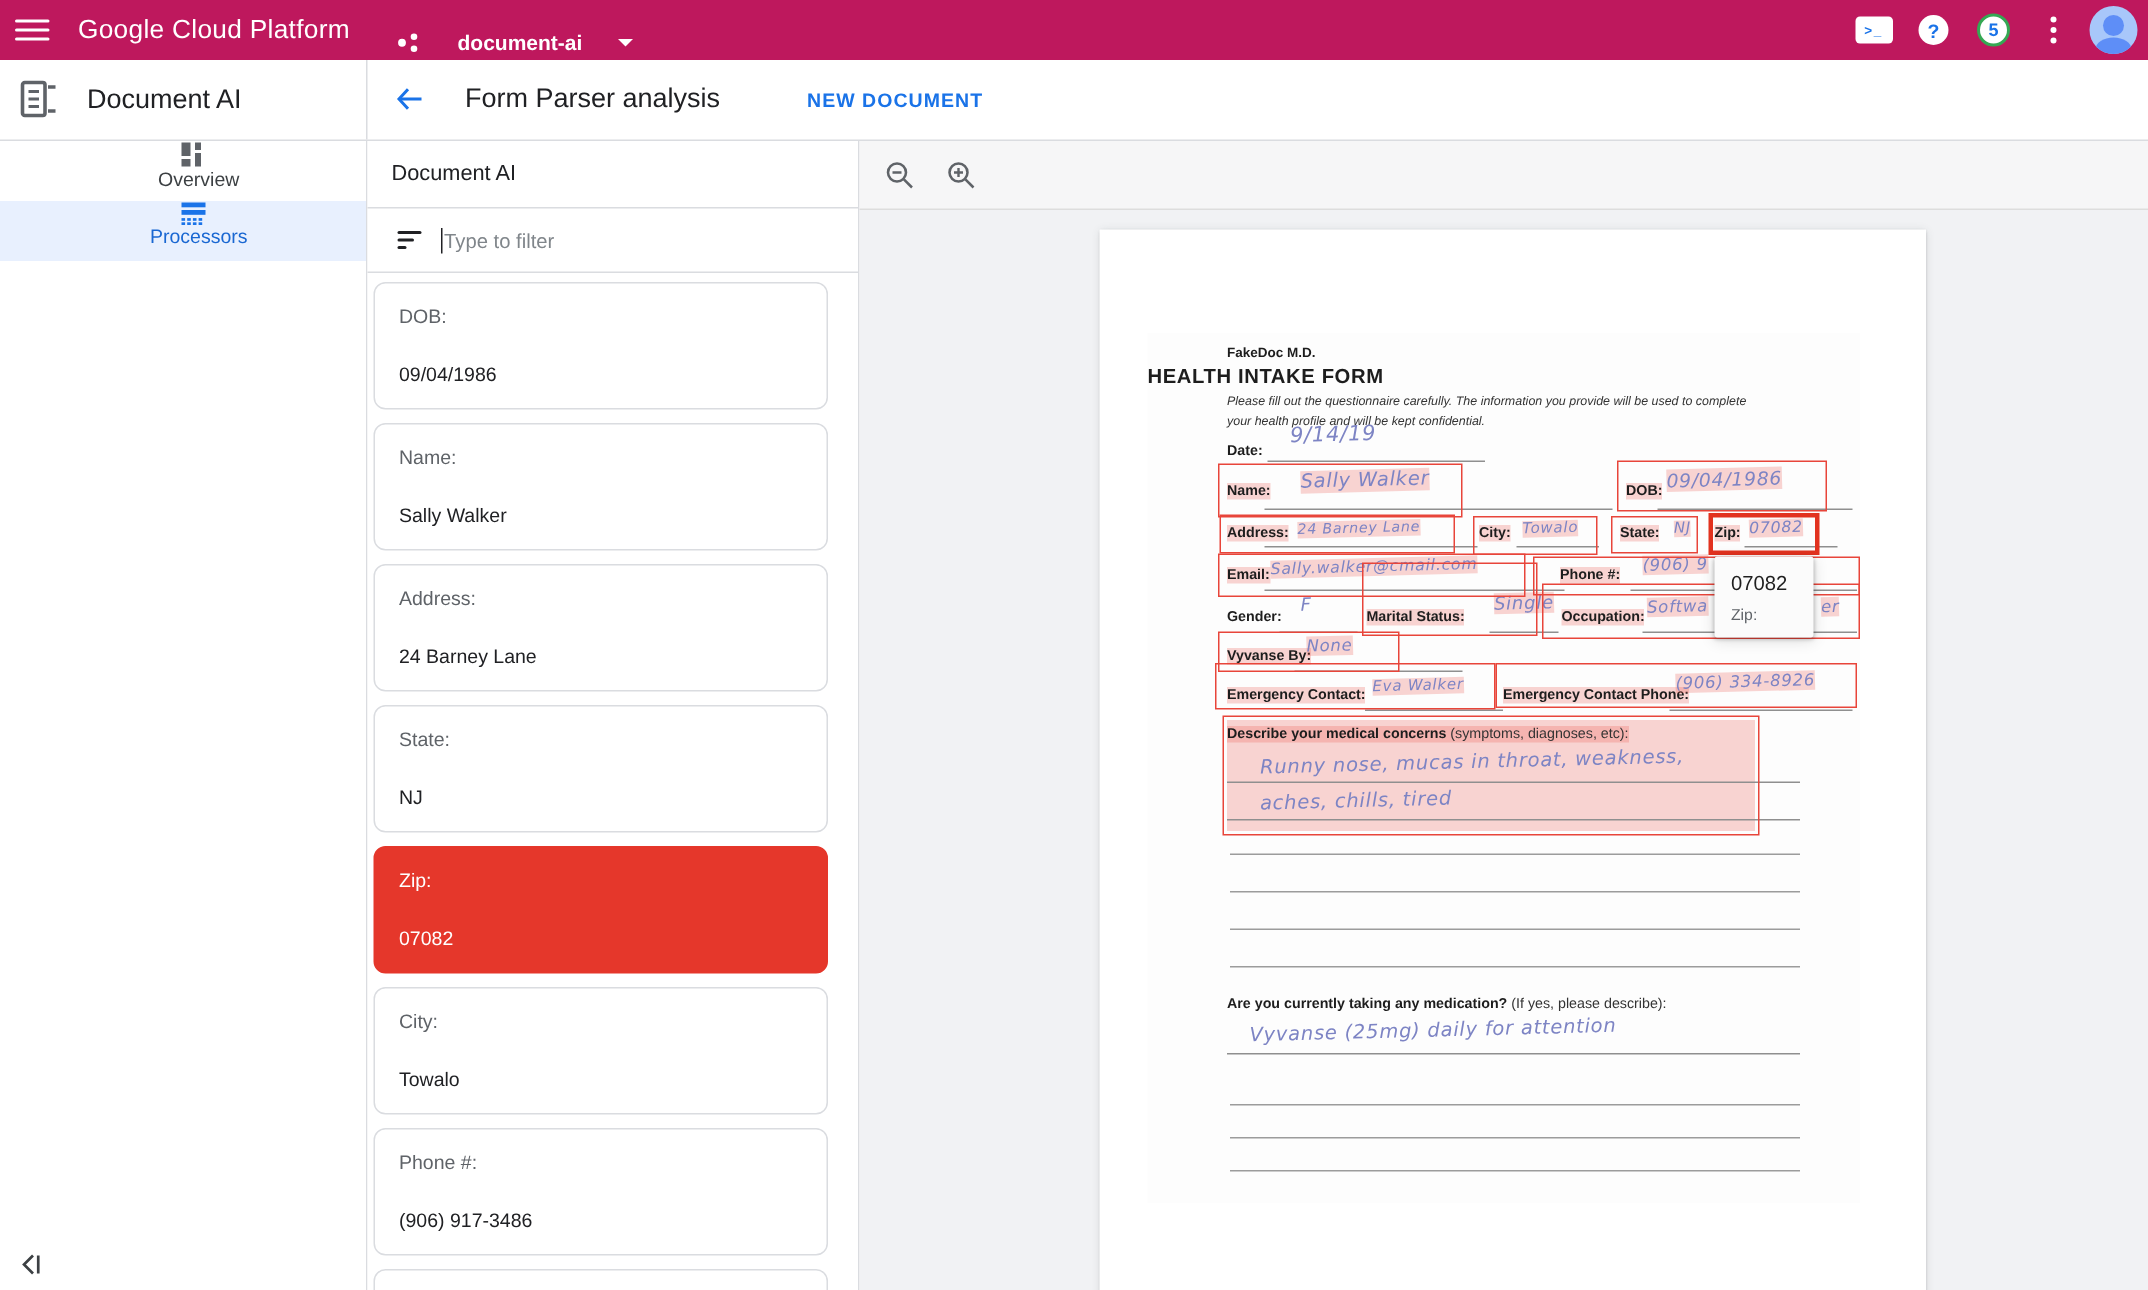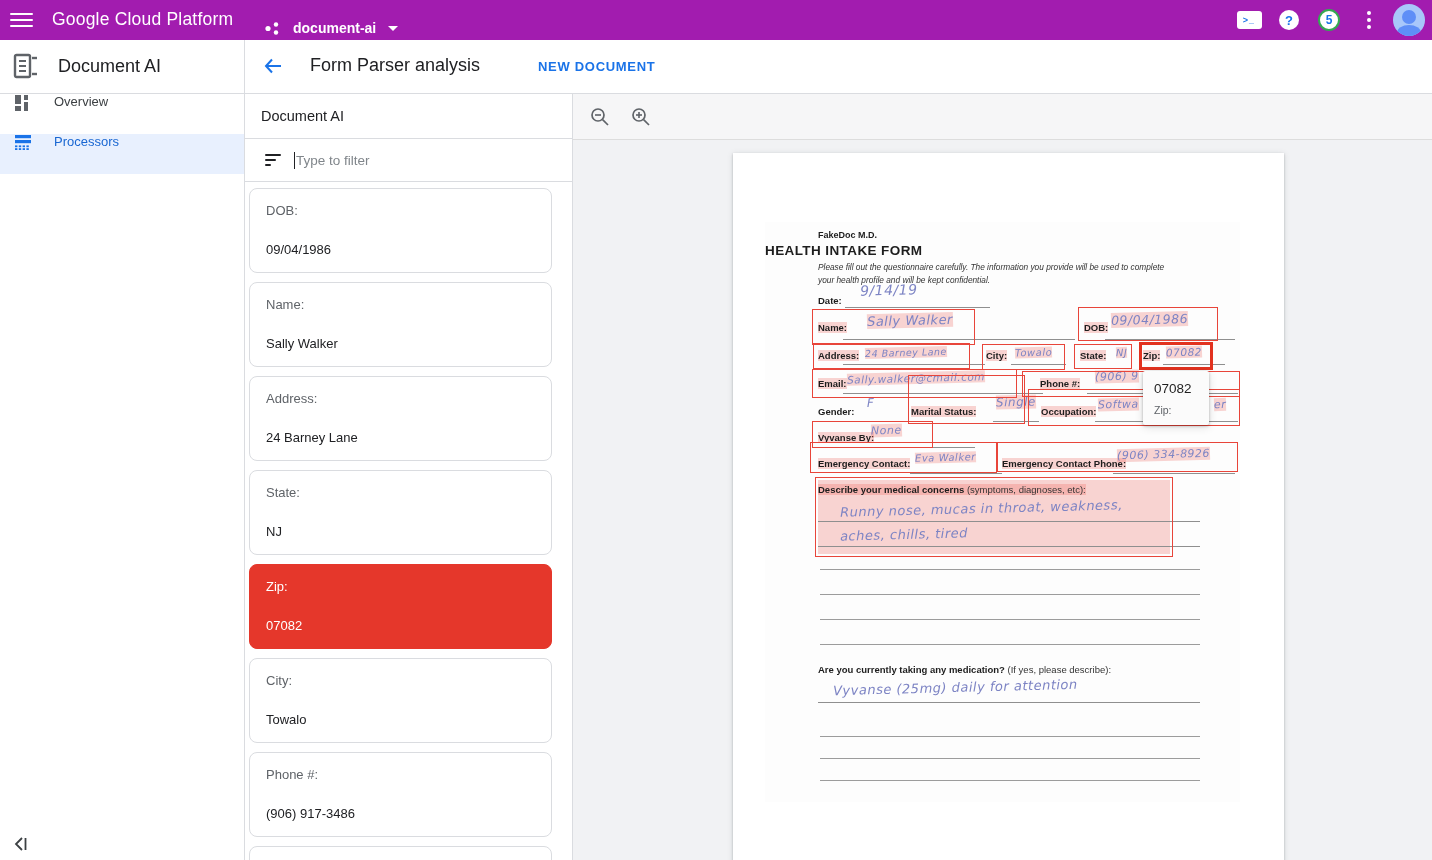--- a/index.html
+++ b/index.html
@@ -1,24 +1,24 @@
 <!DOCTYPE html>
 <html><head>
 <meta charset="utf-8">
 <style>
   * { margin:0; padding:0; box-sizing:border-box; }
   html,body { width:1432px; height:860px; overflow:hidden; background:#fff;
               font-family:"Liberation Sans", sans-serif; }
 
   
-  .topbar { position:absolute; left:0; top:0; width:1432px; height:40px; background:#a21caf; }
+  .topbar { position:absolute; left:0; top:0; width:1432px; height:40px; background:#be185d; }
   .hamburger { position:absolute; left:10px; top:9px; width:23px; height:22px; cursor:pointer; }
   .hamburger span { display:block; height:2px; background:#fff; margin:4px 0; border-radius:1px; }
   .gcp-logo { position:absolute; left:52px; top:9px; font-size:17.5px; color:#fff; letter-spacing:.2px; white-space:nowrap; }
-  .project-sel { position:absolute; left:264px; top:0; height:56px; display:flex; align-items:center; gap:12px; color:#fff; cursor:pointer; }
+  .project-sel { position:absolute; left:264px; top:0; height:56px; display:flex; align-items:center; gap:24px; color:#fff; cursor:pointer; }
   .project-name { font-size:14px; font-weight:700; }
   .caret-down { width:0; height:0; border-left:5px solid transparent; border-right:5px solid transparent; border-top:5px solid #fff; }
   .searchbar { position:absolute; left:472px; top:4px; width:694px; height:32px; background:#4c8df1; border-radius:3px; }
   .searchbar input { position:absolute; left:56px; top:0; width:560px; height:32px; background:transparent; border:none; outline:none;
                      color:#fff; font-size:15px; font-family:"Liberation Sans",sans-serif; }
   .searchbar input::placeholder { color:rgba(255,255,255,.95); opacity:1; }
   .search-glyph { position:absolute; left:18px; top:8px; }
   .search-chev { position:absolute; right:16px; top:12px; }
   .tb-ic { position:absolute; top:0; height:40px; display:flex; align-items:center; justify-content:center; cursor:pointer; }
   .shell-box { width:25px; height:18px; background:#fff; border-radius:3px; color:#1a73e8; font-size:9px; font-weight:700;
@@ -36,21 +36,21 @@
   
   .header2 { position:absolute; left:0; top:40px; width:1432px; height:54px; background:#fff; border-bottom:1px solid #dadce0; }
   .h2-left { position:absolute; left:0; top:0; width:245px; height:53px; border-right:1px solid #dadce0; display:flex; align-items:center; }
   .app-title { font-size:18px; color:#202124; margin-left:20px; }
   .back-btn { position:absolute; left:263px; top:16px; cursor:pointer; }
   .page-title { position:absolute; left:310px; top:15px; font-size:18px; color:#202124; }
   .new-doc { position:absolute; left:538px; top:19px; font-size:13px; font-weight:700; color:#1a73e8; letter-spacing:.7px; cursor:pointer; }
 
   
   .sidebar { position:absolute; left:0; top:94px; width:245px; height:766px; background:#fff; border-right:1px solid #dadce0; }
-  .nav-item { height:40px; display:flex; cursor:pointer; }
+  .nav-item { height:40px; display:flex; align-items:center; cursor:pointer;flex-direction:column; }
   .nav-item .ic { width:20px; margin-left:13px; display:flex; justify-content:center; }
   .nav-item .lbl { margin-left:21px; font-size:13px; color:#3c4043; }
   .nav-item.sel { background:#e8f0fe; }
   .nav-item.sel .lbl { color:#1967d2; }
   .collapse-ic { position:absolute; left:14px; bottom:4px; cursor:pointer; }
 
   
   .panel { position:absolute; left:245px; top:94px; width:328px; height:766px; background:#fff; border-right:1px solid #dadce0; }
   .panel-head { height:45px; border-bottom:1px solid #dadce0; display:flex; align-items:center; }
   .panel-head .t { margin-left:16px; font-size:14.5px; color:#202124; }

